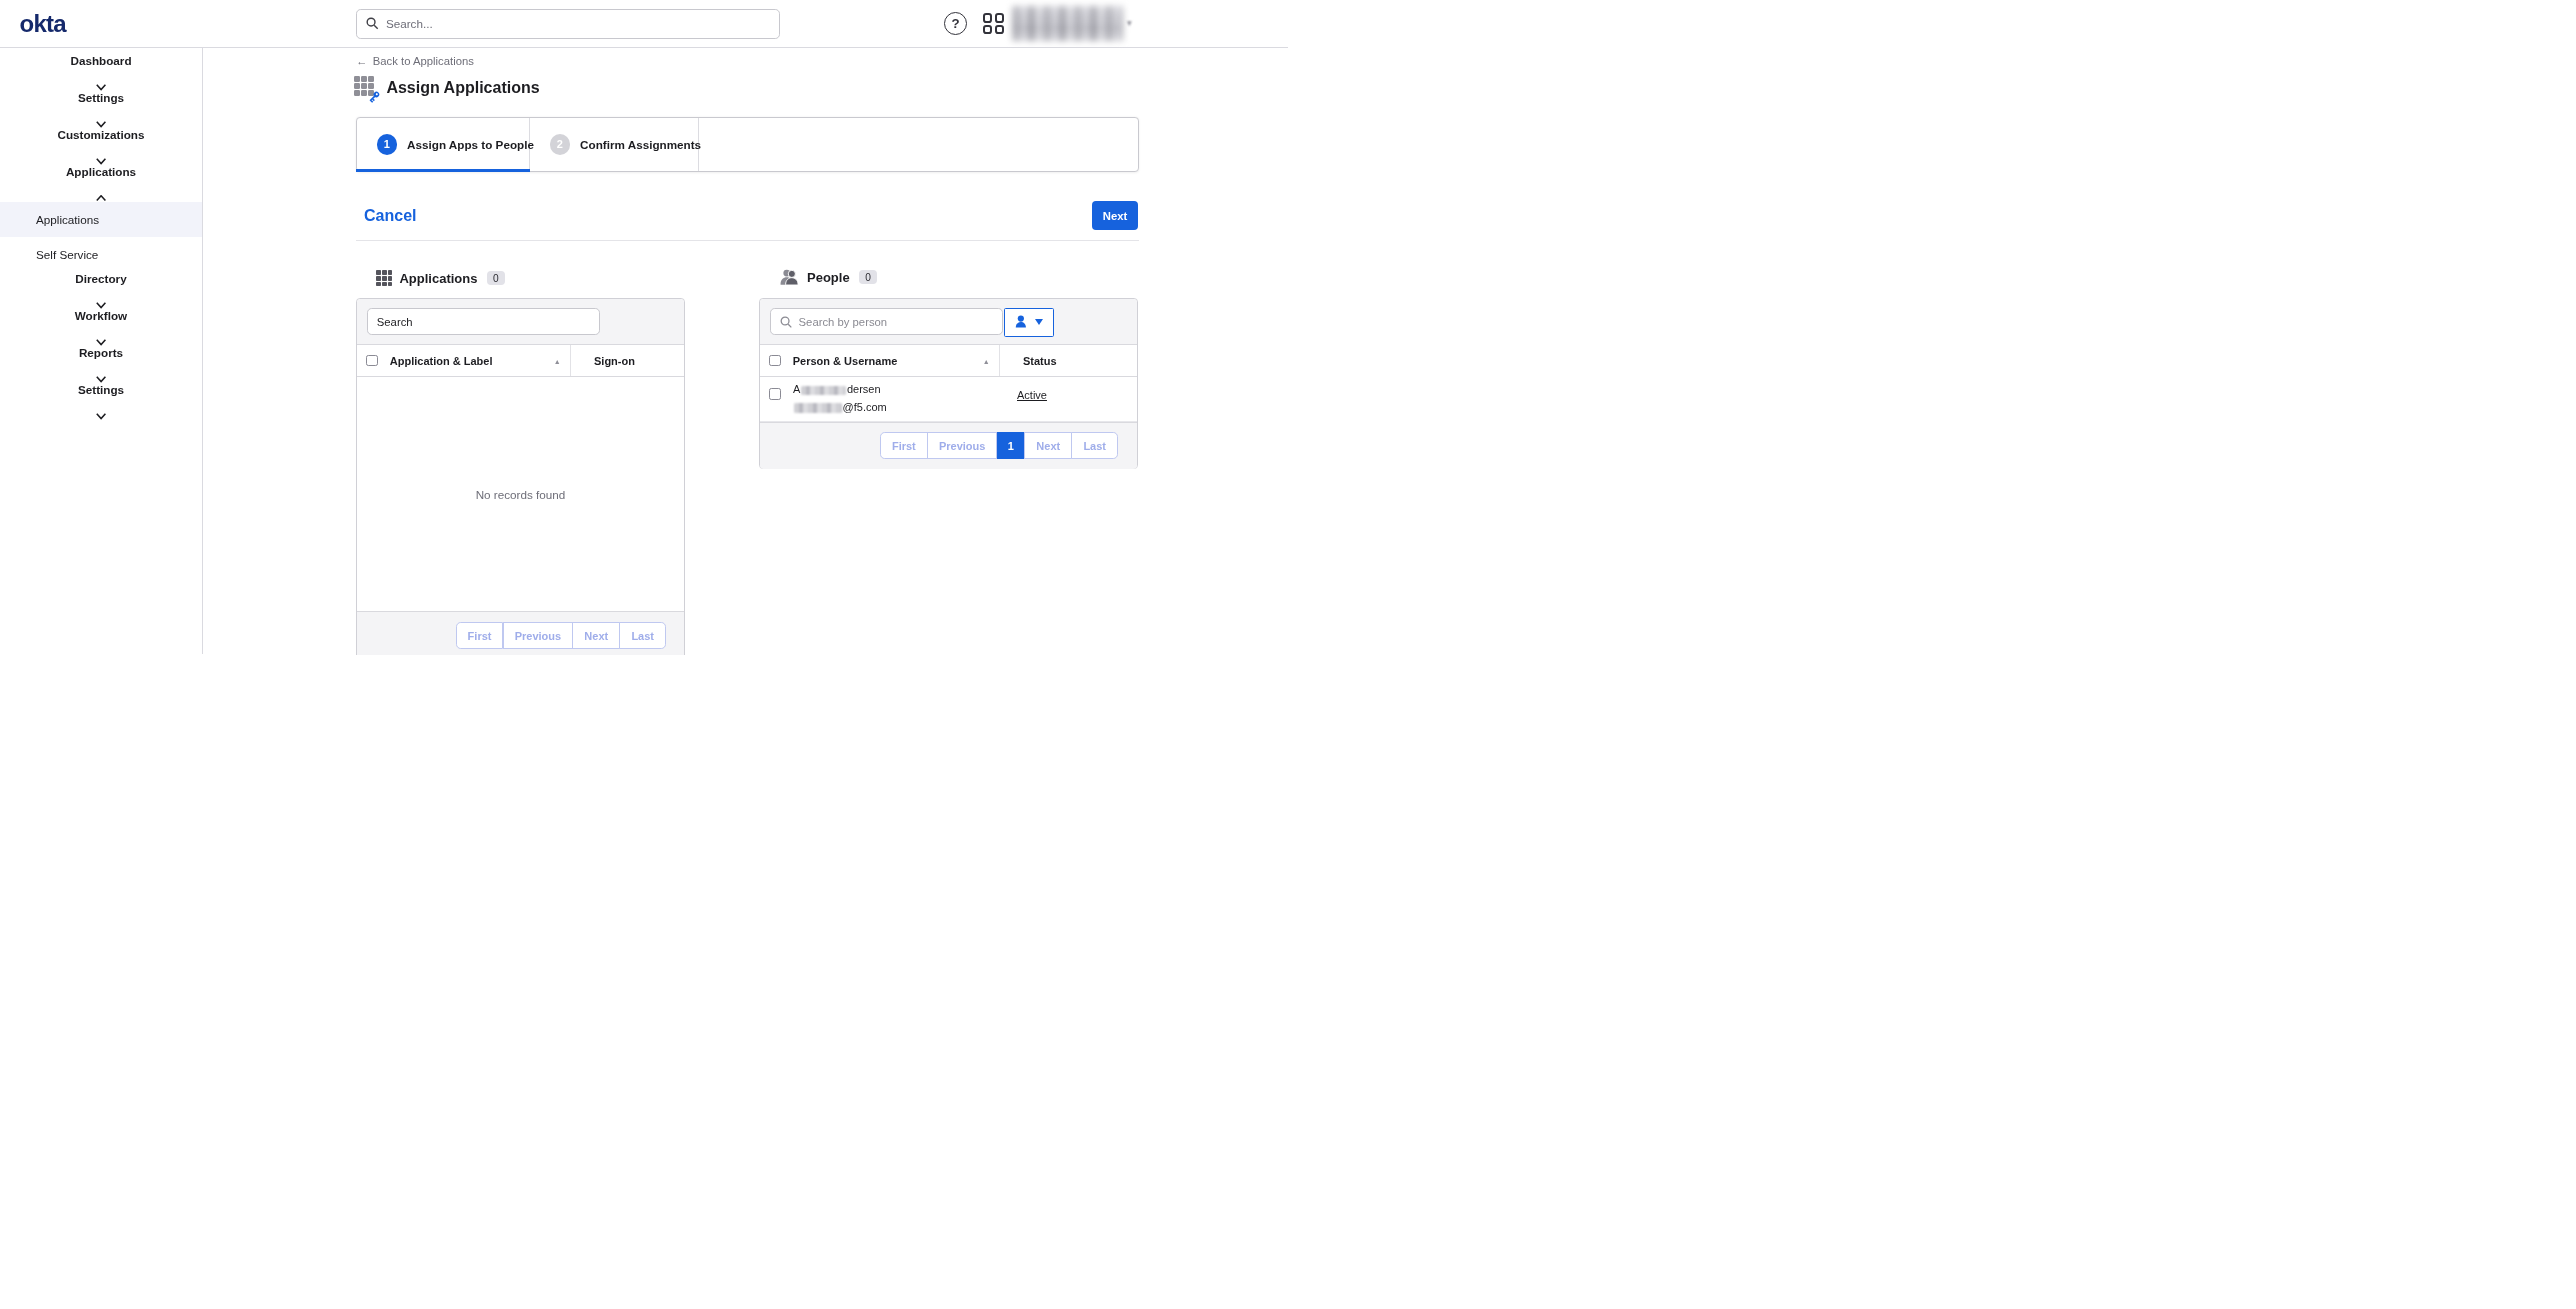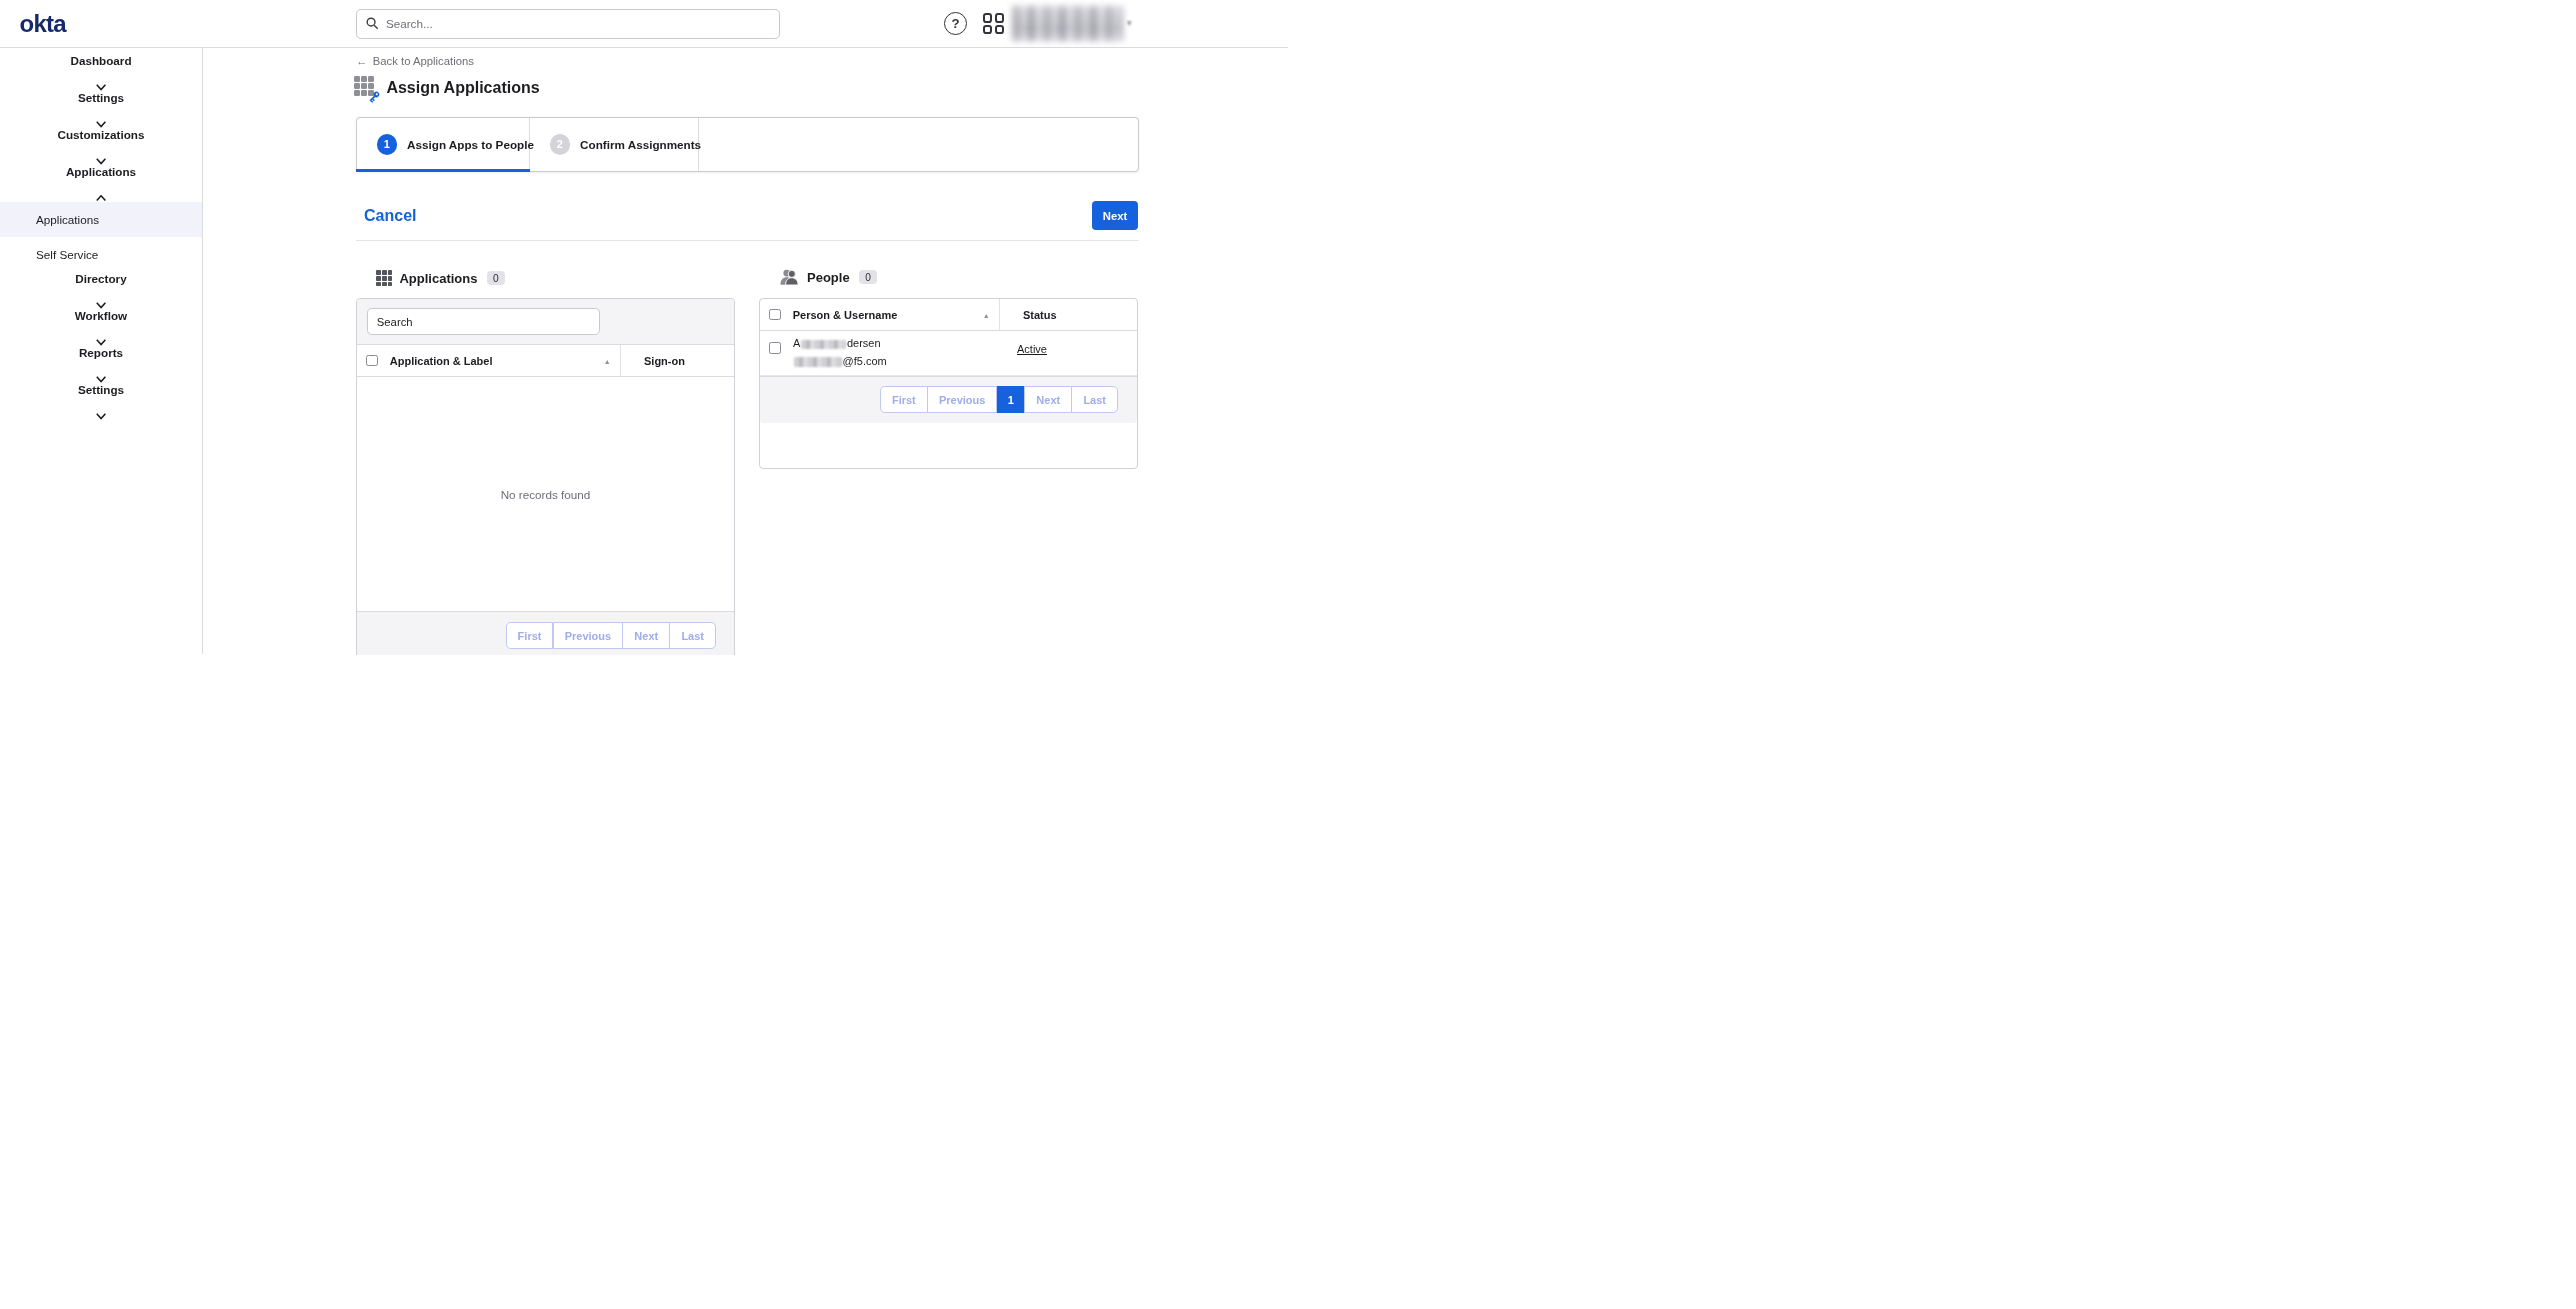--- a/index.html
+++ b/index.html
@@ -54,21 +54,21 @@
   
   .sect-heading { position:absolute; display:flex; align-items:center; gap:7px; }
   .sect-heading.apps { left:172px; top:222px; }
   .sect-heading.people { left:575px; top:220px; }
   .sect-title { font-size:13px; font-weight:bold; }
   .count-badge { background:#e2e2e8; border-radius:3.9px; padding:1.6px 6.3px; font-size:10.2px; color:#2b2b31; margin-left:2.3px; }
   .apps-grid-ic { display:grid; grid-template-columns:repeat(3,4.7px); grid-auto-rows:4.7px; gap:1.2px; }
   .apps-grid-ic span { background:#54545c; border-radius:0.8px; }
   
   .panel { position:absolute; border:0.8px solid #d0d0d6; border-radius:3.9px; background:#fff; }
-  .panel.appsP { left:152px; top:250px; width:379px; height:408px; }
+  .panel.appsP { left:152px; top:250px; width:329px; height:408px; }
   .panel.peopleP { left:555px; top:250px; width:379px; height:171px; }
   .panel-head { height:46px; background:#f4f4f6; border-bottom:0.8px solid #d9d9de; border-radius:3.9px 3.9px 0 0; position:relative; }
   .panel-search { position:absolute; left:10.2px; top:9.4px; width:233px; height:27px; border:0.8px solid #c8c8ce; border-radius:4.7px; background:#fff; display:flex; align-items:center; padding:0 8.6px; gap:6.3px; }
   .panel-search input { border:none; outline:none; flex:1; font-family:inherit; font-size:11.3px; background:transparent; color:#1d1d21; }
   .panel-search input.dark-ph::placeholder { color:#1d1d21; }
   .panel-search input.gray-ph::placeholder { color:#8a8a92; }
   .person-filter-btn { position:absolute; left:244px; top:8.6px; width:50px; height:29px; border:1.6px solid #1662dd; border-radius:1.6px; background:#fff; display:flex; align-items:center; justify-content:center; gap:8.6px; cursor:pointer; }
   .caret-down-blue { width:0; height:0; border-left:4.7px solid transparent; border-right:4.7px solid transparent; border-top:6.3px solid #1662dd; }
   .thead { height:32px; display:flex; align-items:center; border-bottom:0.8px solid #d9d9de; font-weight:bold; font-size:11px; }
   .check { width:11.7px; height:11.7px; border:1.2px solid #8a8a94; border-radius:2.3px; background:#fff; flex:0 0 auto; cursor:pointer; }
@@ -279,20 +279,36 @@
       <div class="pager apps-pg">
         <span class="pg firstb">First</span>
         <span class="pg">Previous</span>
         <span class="pg">Next</span>
         <span class="pg lastb">Last</span>
       </div>
     </div>
   </section>
 
   <section class="panel peopleP">
+    <div class="panel-head">
+      <div class="panel-search">
+        <svg class="mag" viewBox="0 0 16 16">
+            <circle cx="6.5" cy="6.5" r="5" fill="none" stroke="#8a8a92" stroke-width="1.6"></circle>
+            <line x1="10.5" y1="10.5" x2="14.5" y2="14.5" stroke="#8a8a92" stroke-width="1.6"></line>
+          </svg>
+        <input class="gray-ph" placeholder="Search by person" style="">
+      </div>
+      <div class="person-filter-btn">
+        <svg width="11.7" height="13.3" viewBox="0 0 15 17">
+          <circle cx="7.5" cy="4.5" r="4" fill="#1662dd"></circle>
+          <path d="M1 16c0-4.4 2.9-7 6.5-7s6.5 2.6 6.5 7z" fill="#1662dd"></path>
+        </svg>
+        <span class="caret-down-blue"></span>
+      </div>
+    </div>
     <div class="thead">
       <span class="check"></span>
       <div class="col-main">
         <span>Person &amp; Username</span>
         <span class="sort-asc">▲</span>
       </div>
       <div class="col-sec w-people">
         <span>Status</span>
       </div>
     </div>

